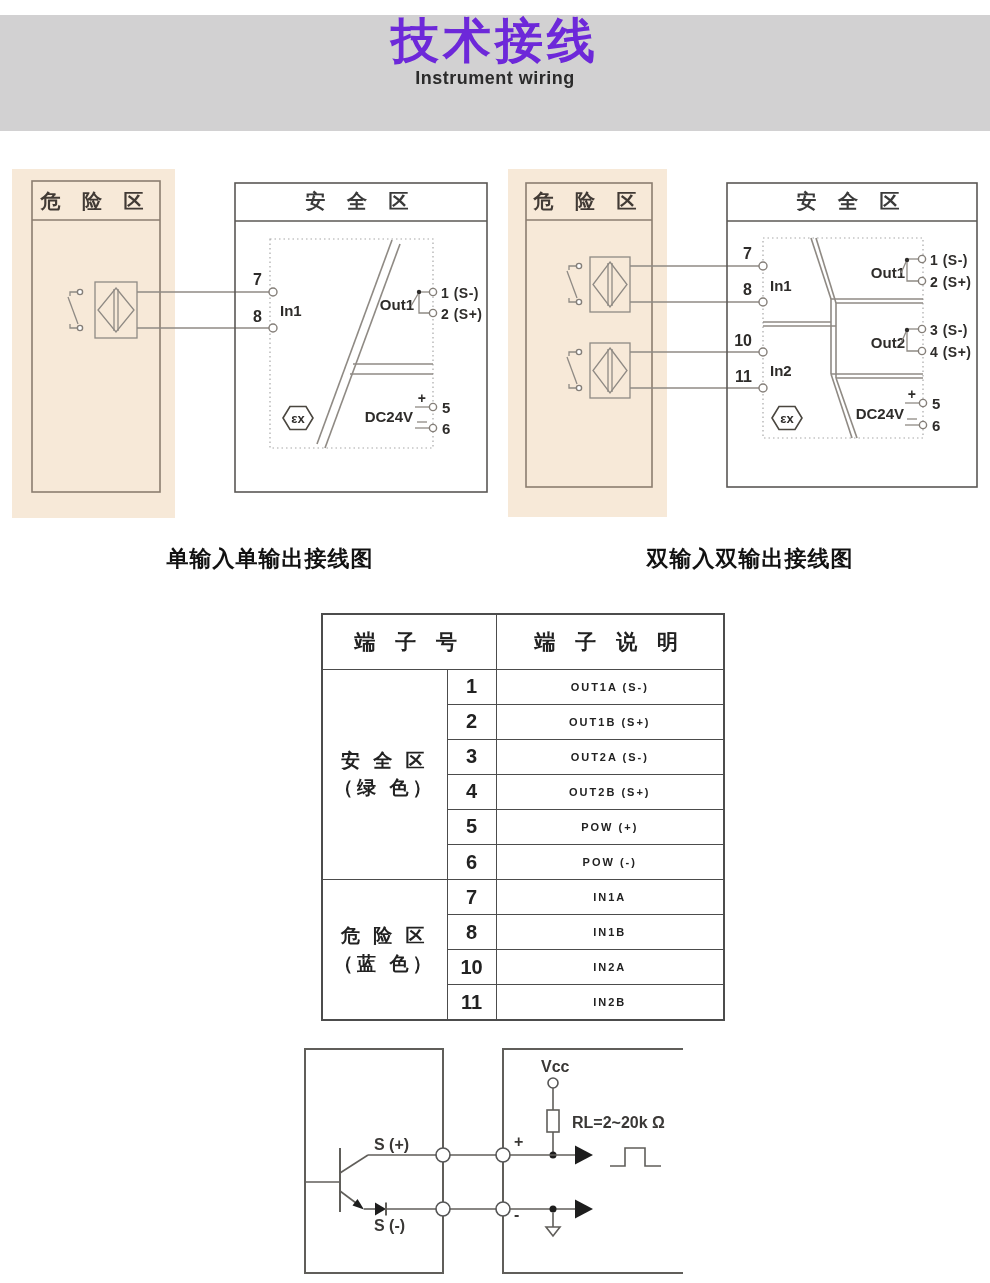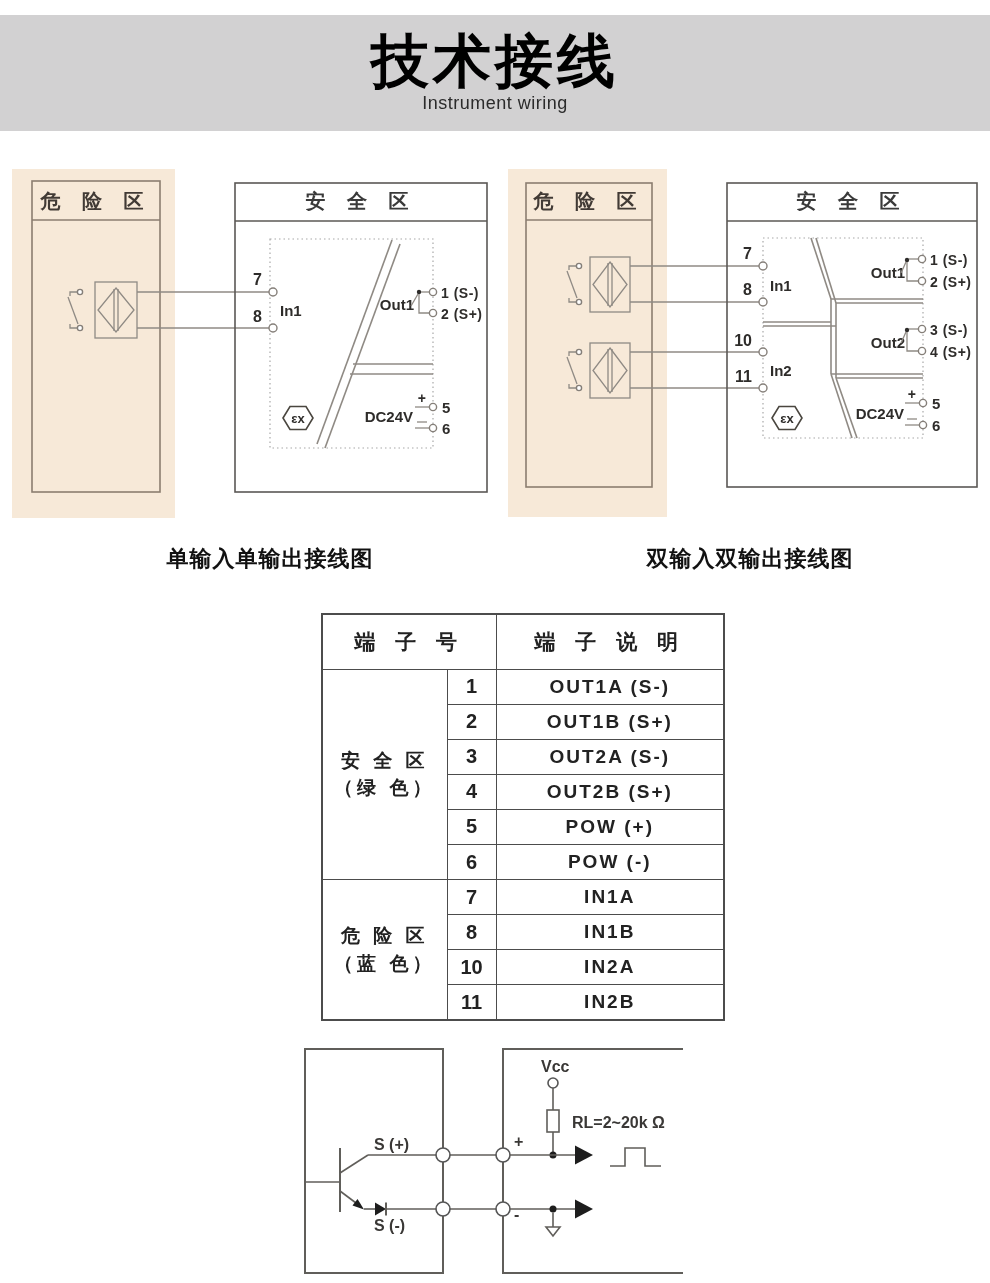--- a/index.html
+++ b/index.html
@@ -8,25 +8,25 @@
     position:relative; width:990px; height:1283px;
     background:#ffffff; overflow:hidden;
     font-family:"Liberation Sans", sans-serif;
   }
   
   .band {
     position:absolute; left:0; top:15px; width:990px; height:116px;
     background:#d2d1d2; text-align:center;
   }
   .band .title {
-    margin-top:14px; font-size:58px; font-weight:900; color:#000000;
+    margin-top:0; font-size:48px; font-weight:900; color:#6d28d9;
     letter-spacing:4px; line-height:1.1;
   }
   .band .subtitle {
-    font-size:18px; font-weight:400; color:#2b2b2b; letter-spacing:0.5px;
+    font-size:18px; font-weight:700; color:#2b2b2b; letter-spacing:0.5px;
   }
   
   .caption {
     position:absolute; top:544px; width:300px; text-align:center;
     font-size:22px; font-weight:bold; color:#111; letter-spacing:1px;
   }
   .caption.left  { left:120px; }
   .caption.right { left:600px; }
   
   svg { position:absolute; }
@@ -52,21 +52,21 @@
     position:absolute; left:288px; top:613px; width:402px; height:408px;
     border-collapse:collapse; table-layout:fixed;margin-left:33px;
   }
   table.tt th, table.tt td {
     border:1.5px solid #4c4c4c; text-align:center; vertical-align:middle;
     color:#222; background:#fff;
   }
   table.tt { border:2px solid #4c4c4c; }
   table.tt thead th { height:55px; font-size:21px; font-weight:bold; letter-spacing:7px; }
   table.tt td.num-cell  { font-size:20px; font-weight:bold; height:35px; }
-  table.tt td.desc-cell { font-size:19px; font-weight:bold; letter-spacing:2px; }
+  table.tt td.desc-cell { font-size:11px; font-weight:bold; letter-spacing:2px; }
   table.tt td.group-cell { font-size:19px; font-weight:bold; }
   table.tt td.group-cell .gl { letter-spacing:4px; line-height:1.45; }
 </style>
 </head>
 <body>
 
 <div class="page">
 
   <div class="band">
     <div class="title">技术接线</div>

